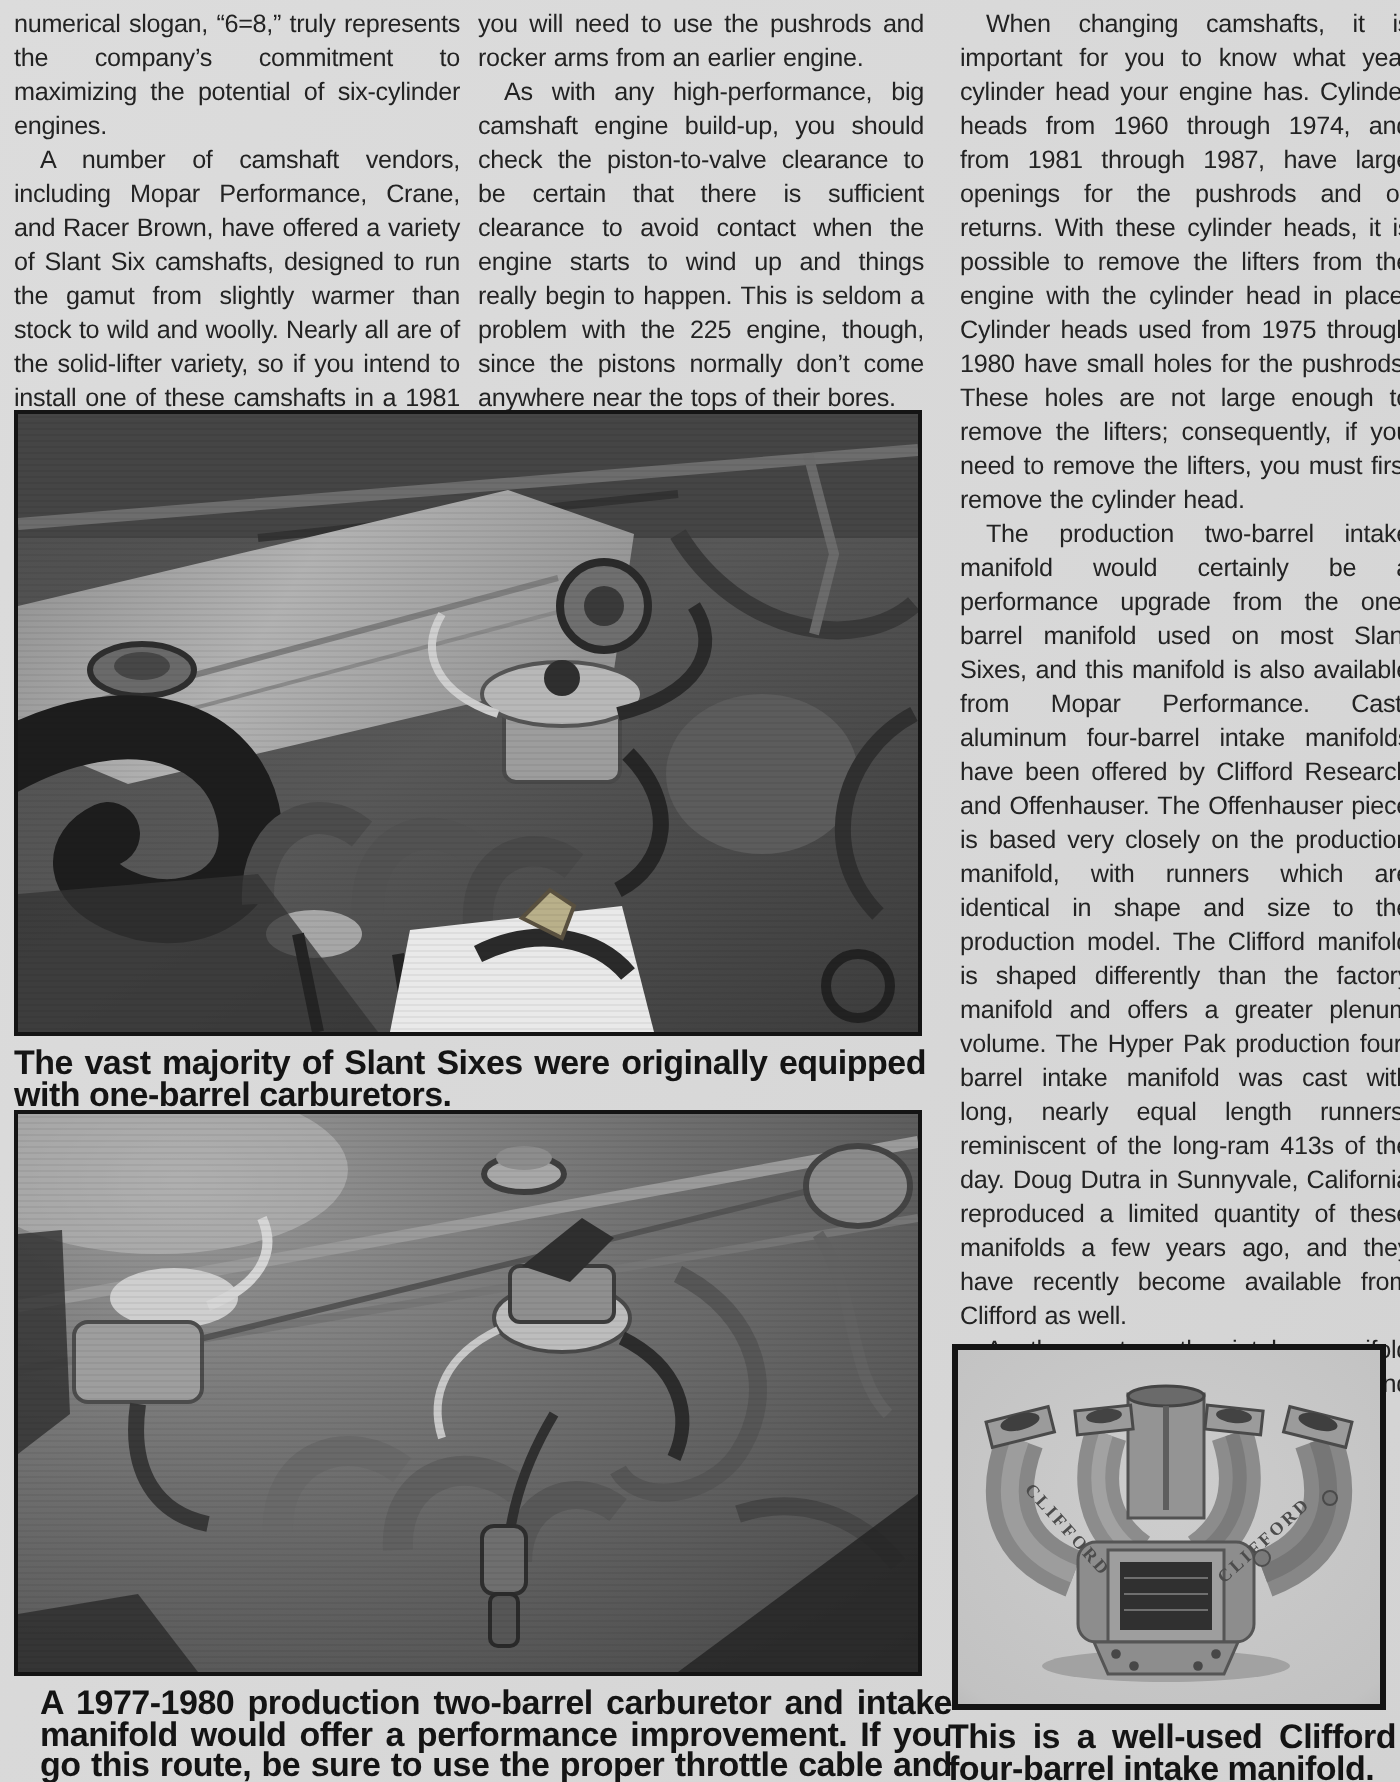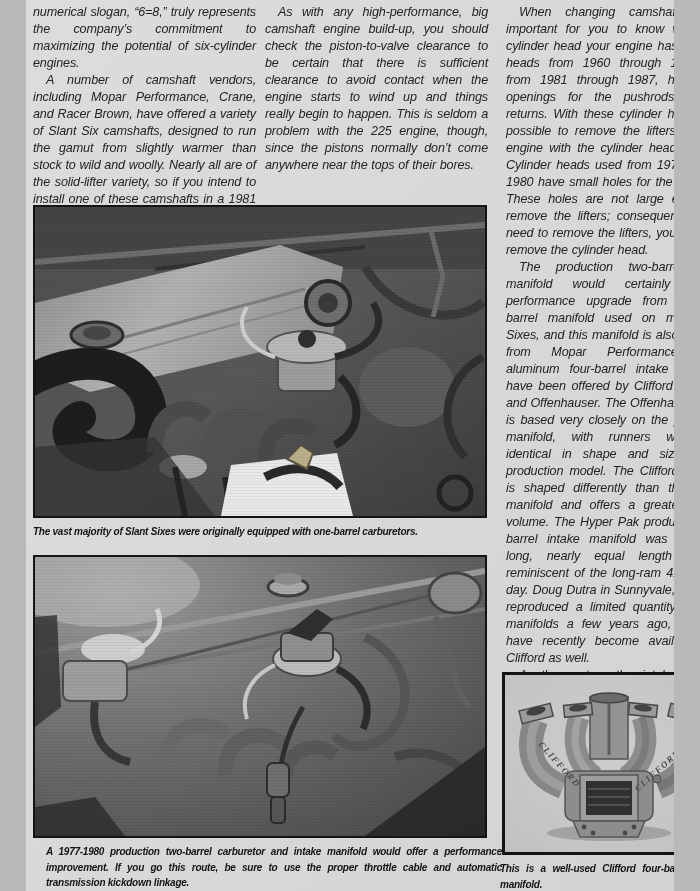--- a/index.html
+++ b/index.html
@@ -1,56 +1,57 @@
 <!DOCTYPE html>
 <html><head>
 <meta charset="utf-8">
 <style>
   html,body{margin:0;padding:0;background:#b9b9b9;}
   .page{
-    position:relative;width:648px;height:891px;margin:0 auto;
+    position:relative;width:700px;height:891px;margin:0 auto;
     background:linear-gradient(120deg,#dcdcdc 0%,#d8d8d8 55%,#d3d3d3 100%);
-    font-family:"Liberation Sans",sans-serif;overflow:hidden;font-style:italic;
+    font-family:"Liberation Sans",sans-serif;overflow:hidden;
   }
   .col{position:absolute;top:4px;}
   .col-1{left:7px;width:223px;}
   .col-2{left:239px;width:223px;}
   .col-3{left:480px;width:225px;}
   .col p{
     margin:0;font-size:12.6px;line-height:17px;letter-spacing:-0.15px;
     word-spacing:0.4px;text-align:justify;color:#232323;
   }
   .col p.indent{text-indent:13px;}
   .photo{
     position:absolute;box-sizing:border-box;border:2px solid #141414;
     background:#555;overflow:hidden;
   }
   .photo svg{display:block;width:100%;height:100%;}
   .photo-1{left:7px;top:205px;width:454px;height:313px;}
   .photo-2{left:7px;top:555px;width:454px;height:283px;}
   .photo-3{left:476px;top:672px;width:217px;height:183px;border-width:3px;background:#c6c6c6;}
   .caption{
-    position:absolute;font-weight:bold;font-size:10px;line-height:15.5px;
+    position:absolute;font-weight:bold;font-size:17px;line-height:15.5px;
     letter-spacing:-0.25px;text-align:justify;color:#141414;margin:0;
   }
   .caption-1{left:7px;top:524px;width:456px;}
   .caption-2{left:20px;top:844px;width:456px;}
   .caption-3{left:474px;top:861px;width:224px;}
 </style>
 </head>
 <body>
 
 <div class="page">
 
   <div class="col col-1">
     <p>numerical slogan, “6=8,” truly represents the company’s commitment to maximizing the potential of six-cylinder engines.</p>
     <p class="indent">A number of camshaft vendors, including Mopar Performance, Crane, and Racer Brown, have offered a variety of Slant Six camshafts, designed to run the gamut from slightly warmer than stock to wild and woolly. Nearly all are of the solid-lifter variety, so if you intend to install one of these camshafts in a 1981 or later engine</p>
   </div>
 
   <div class="col col-2">
+    <p>you will need to use the pushrods and rocker arms from an earlier engine.</p>
     <p class="indent">As with any high-performance, big camshaft engine build-up, you should check the piston-to-valve clearance to be certain that there is sufficient clearance to avoid contact when the engine starts to wind up and things really begin to happen. This is seldom a problem with the 225 engine, though, since the pistons normally don’t come anywhere near the tops of their bores.</p>
   </div>
 
   <div class="col col-3">
     <p class="indent">When changing camshafts, it is important for you to know what year cylinder head your engine has. Cylinder heads from 1960 through 1974, and from 1981 through 1987, have large openings for the pushrods and oil returns. With these cylinder heads, it is possible to remove the lifters from the engine with the cylinder head in place. Cylinder heads used from 1975 through 1980 have small holes for the pushrods. These holes are not large enough to remove the lifters; consequently, if you need to remove the lifters, you must first remove the cylinder head.</p>
     <p class="indent">The production two-barrel intake manifold would certainly be a performance upgrade from the one-barrel manifold used on most Slant Sixes, and this manifold is also available from Mopar Performance. Cast-aluminum four-barrel intake manifolds have been offered by Clifford Research and Offenhauser. The Offenhauser piece is based very closely on the production manifold, with runners which are identical in shape and size to the production model. The Clifford manifold is shaped differently than the factory manifold and offers a greater plenum volume. The Hyper Pak production four-barrel intake manifold was cast with long, nearly equal length runners, reminiscent of the long-ram 413s of the day. Doug Dutra in Sunnyvale, California reproduced a limited quantity of these manifolds a few years ago, and they have recently become available from Clifford as well.</p>
     <p class="indent">Another noteworthy intake manifold was manufactured by Offenhauser and allowed two production one-barrel</p>
   </div>
 
   <div class="photo photo-1">

